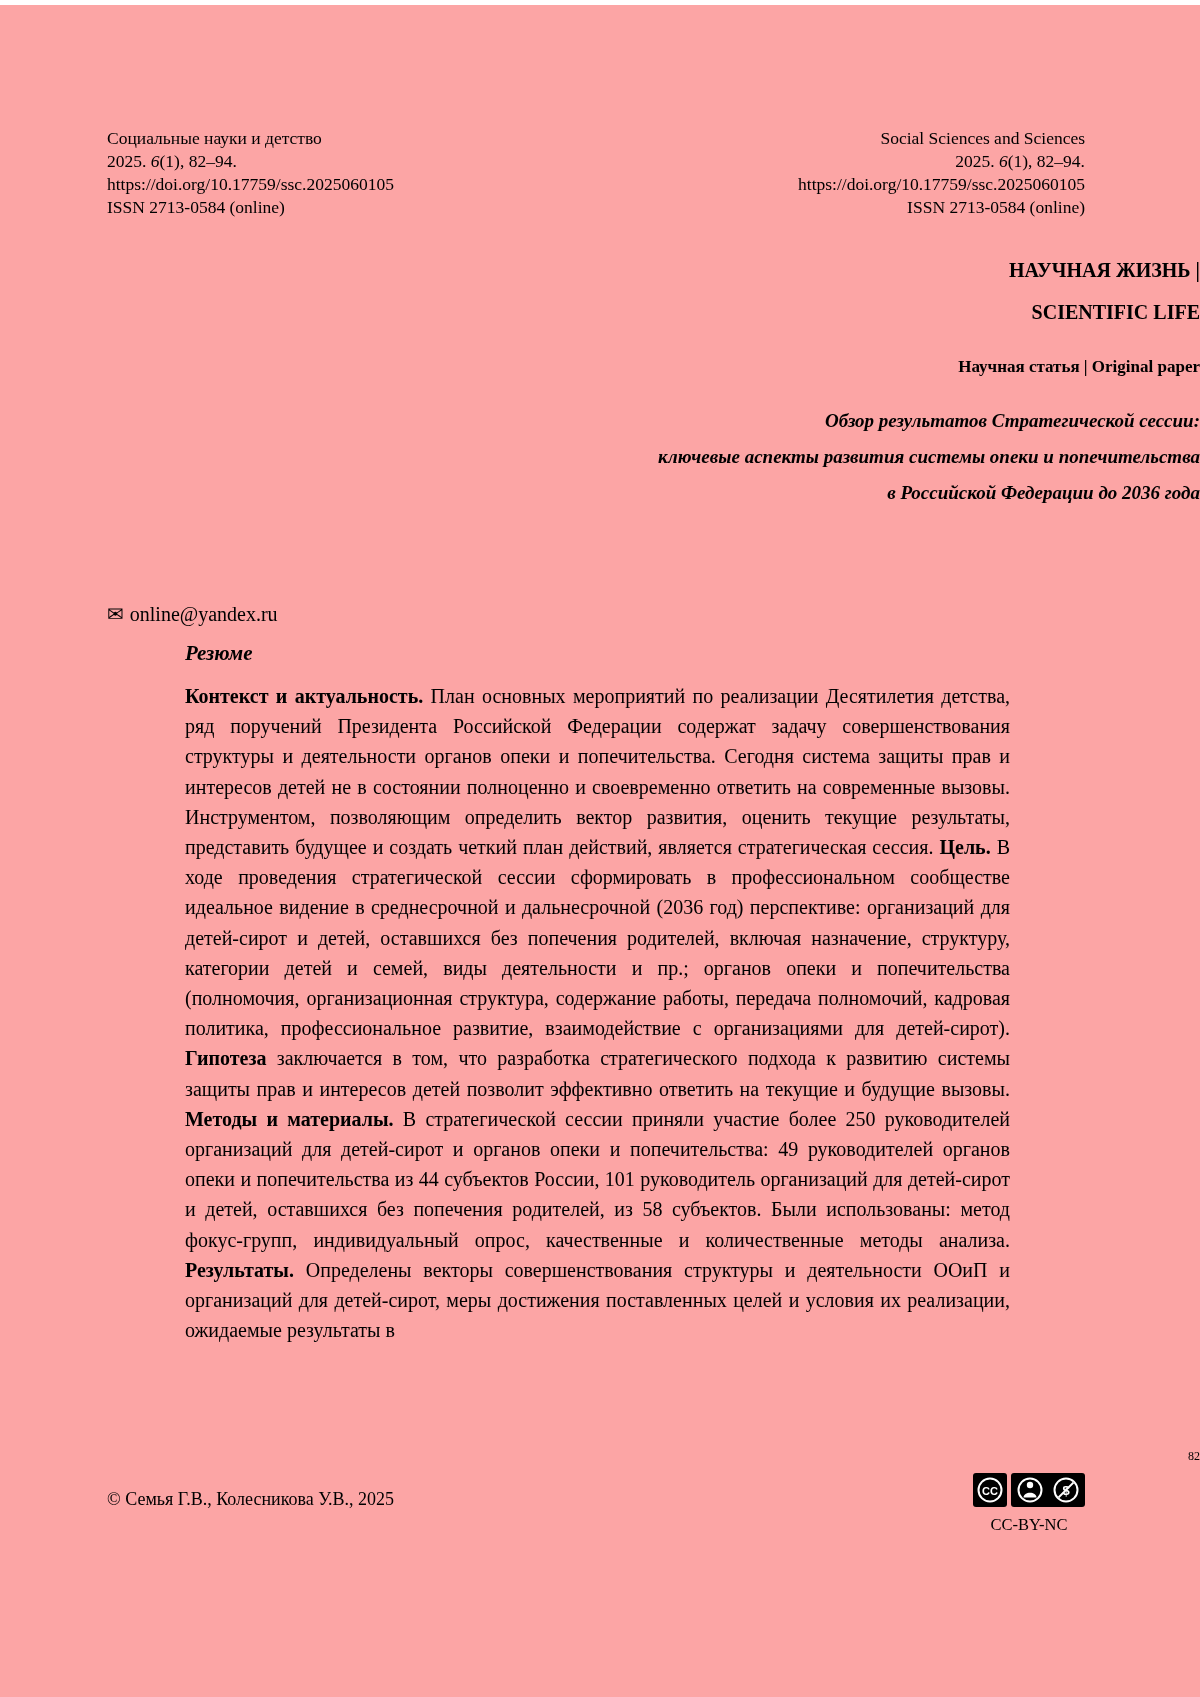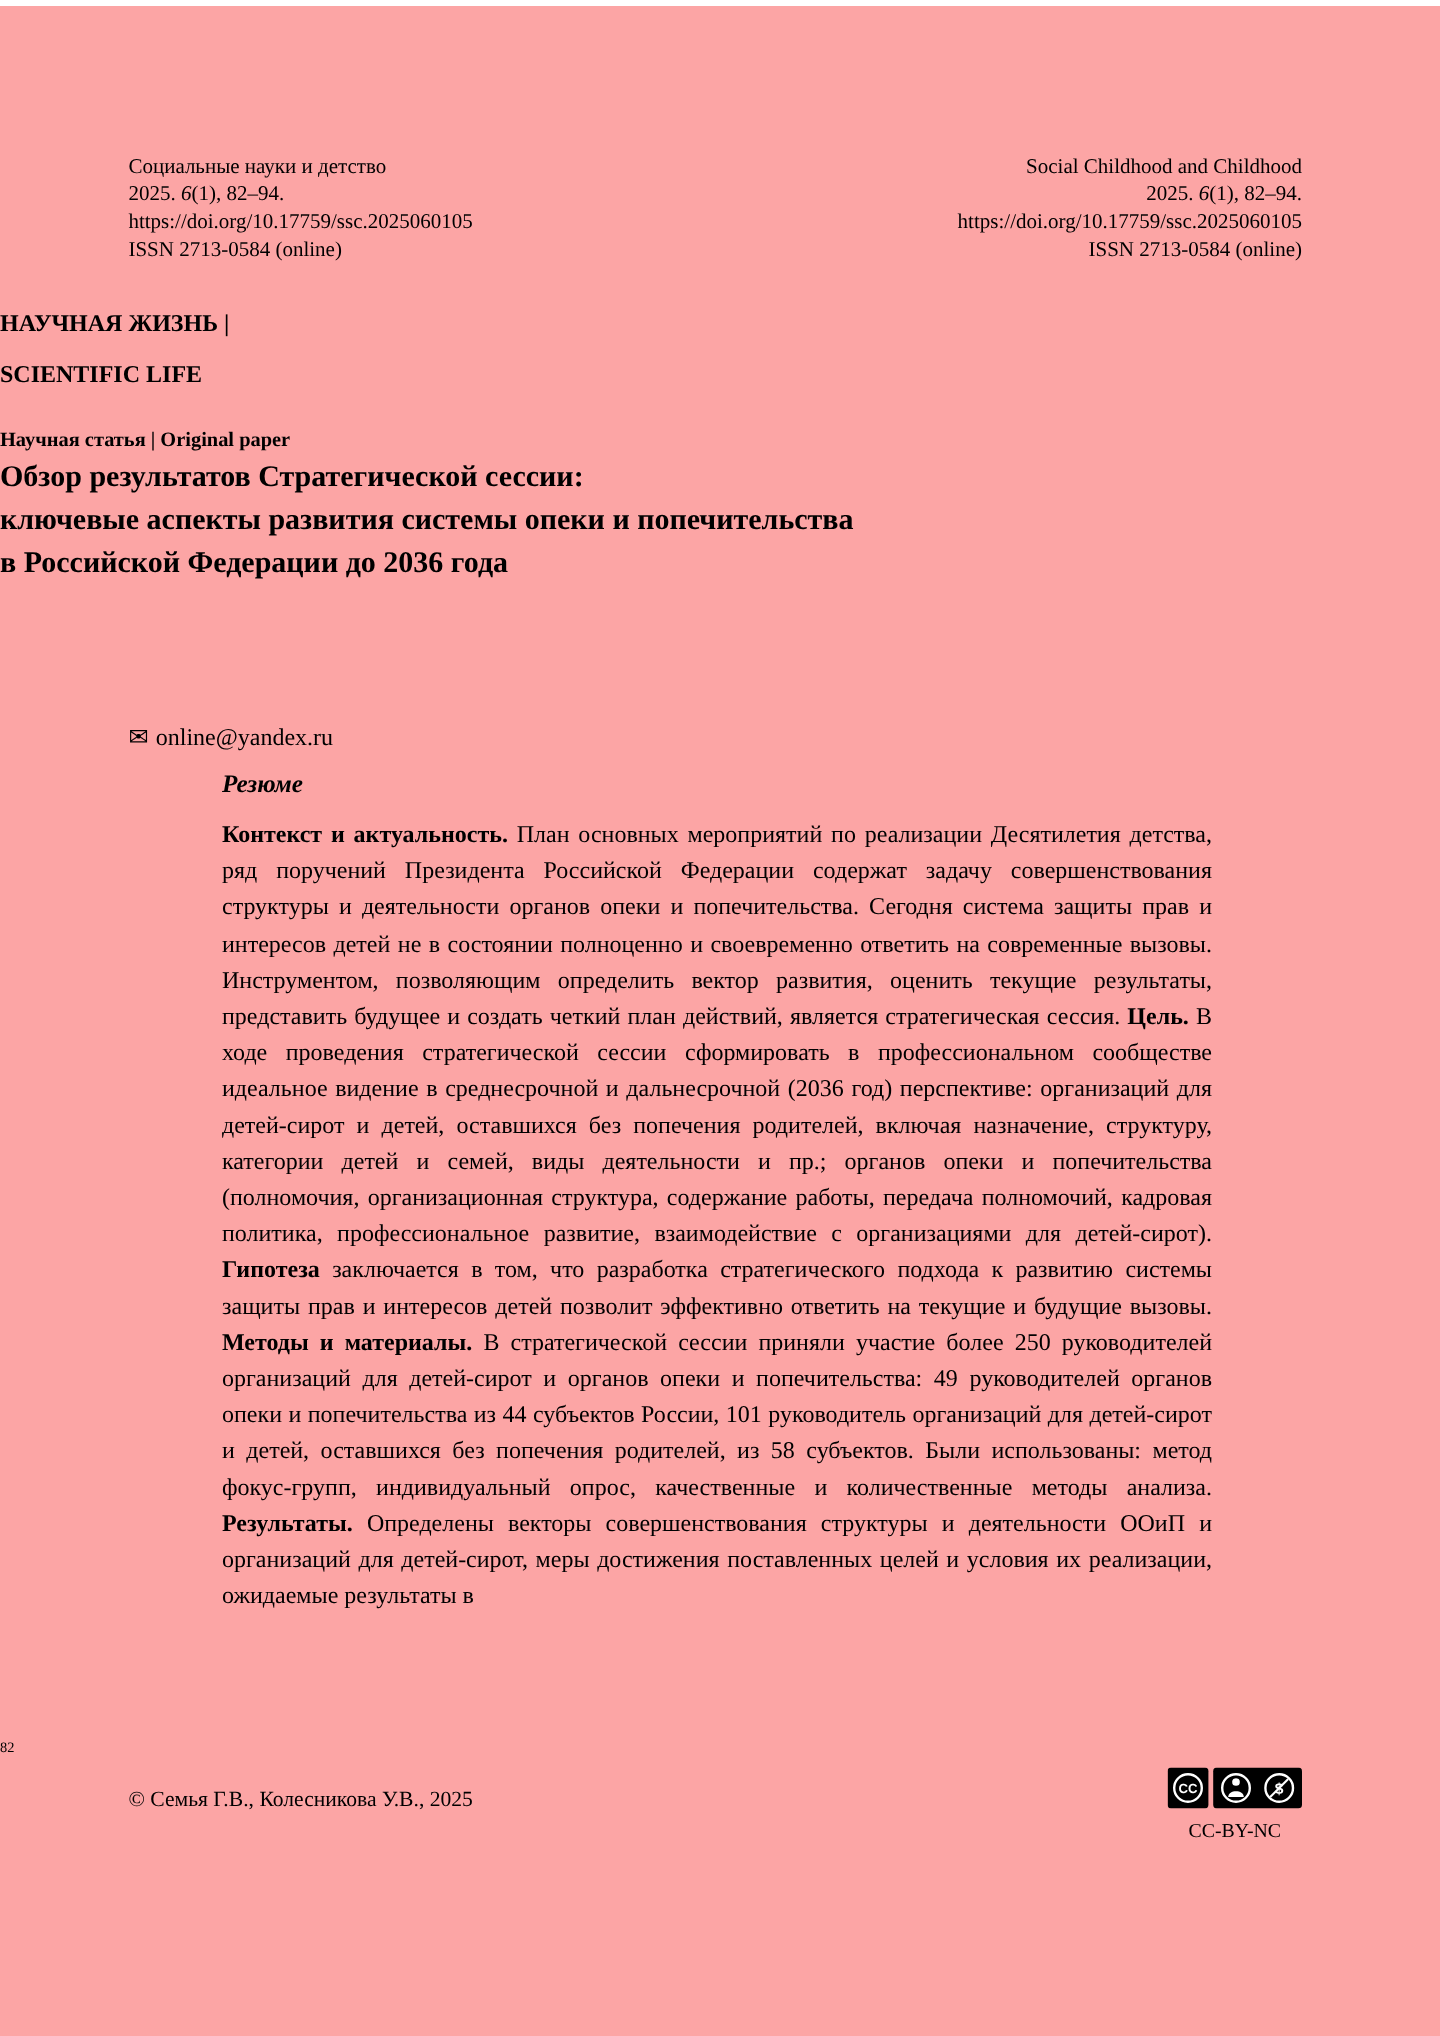--- a/index.html
+++ b/index.html
@@ -21,26 +21,26 @@
   .masthead {
     position: absolute;
     top: 122px; left: 107px; right: 115px;
     display: flex;
     justify-content: space-between;
     font-size: 17.5px;
     line-height: 23px;
   }
   .mast-right { text-align: right; }
 
-  .centered { position: absolute; left: 0; right: 0; text-align: left; }
+  .centered { position: absolute; left: 0; right: 0; text-align: right; }
   .kicker-ru { top: 254px; font-size: 20px; font-weight: bold; }
   .kicker-en { top: 296px; font-size: 20px; font-weight: bold; }
   .article-type { top: 352px; font-size: 17px; font-weight: bold; }
 
-  .title { top: 375px; font-size: 25px; font-weight: bold; line-height: 36px; }
+  .title { top: 398px; font-size: 19px; font-weight: bold; line-height: 36px; font-style: italic; }
   .title div { white-space: nowrap; }
 
   .authors { position: absolute; top: 506px; left: 107px; right: 115px; font-size: 20px; font-weight: bold; }
   .affiliation { position: absolute; top: 536px; left: 107px; width: 978px; font-size: 20px; line-height: 30px; }
   .email-line { position: absolute; top: 597px; left: 107px; font-size: 20px; }
   .email-line .env { margin-right: 6px; }
 
   .abstract-heading { position: absolute; top: 636px; left: 185px; font-size: 21px; font-weight: bold; font-style: italic; }
   .abstract-body {
     position: absolute;
@@ -62,21 +62,21 @@
 <div class="page">
 
   <div class="masthead">
     <div class="mast-left">
       <div><span>Социальные науки и детство</span></div>
       <div><span>2025. </span><span class="i">6</span><span>(1), 82–94.</span></div>
       <div><span>https://doi.org/10.17759/ssc.2025060105</span></div>
       <div><span>ISSN 2713-0584 (online)</span></div>
     </div>
     <div class="mast-right">
-      <div><span>Social Childhood and Childhood</span></div>
+      <div><span>Social Sciences and Sciences</span></div>
       <div><span>2025. </span><span class="i">6</span><span>(1), 82–94.</span></div>
       <div><span>https://doi.org/10.17759/ssc.2025060105</span></div>
       <div><span>ISSN 2713-0584 (online)</span></div>
     </div>
   </div>
 
   <div class="centered kicker-ru">НАУЧНАЯ ЖИЗНЬ |</div>
   <div class="centered article-type">Научная статья | Original paper</div>
   <div class="centered kicker-en">SCIENTIFIC LIFE</div>
 

